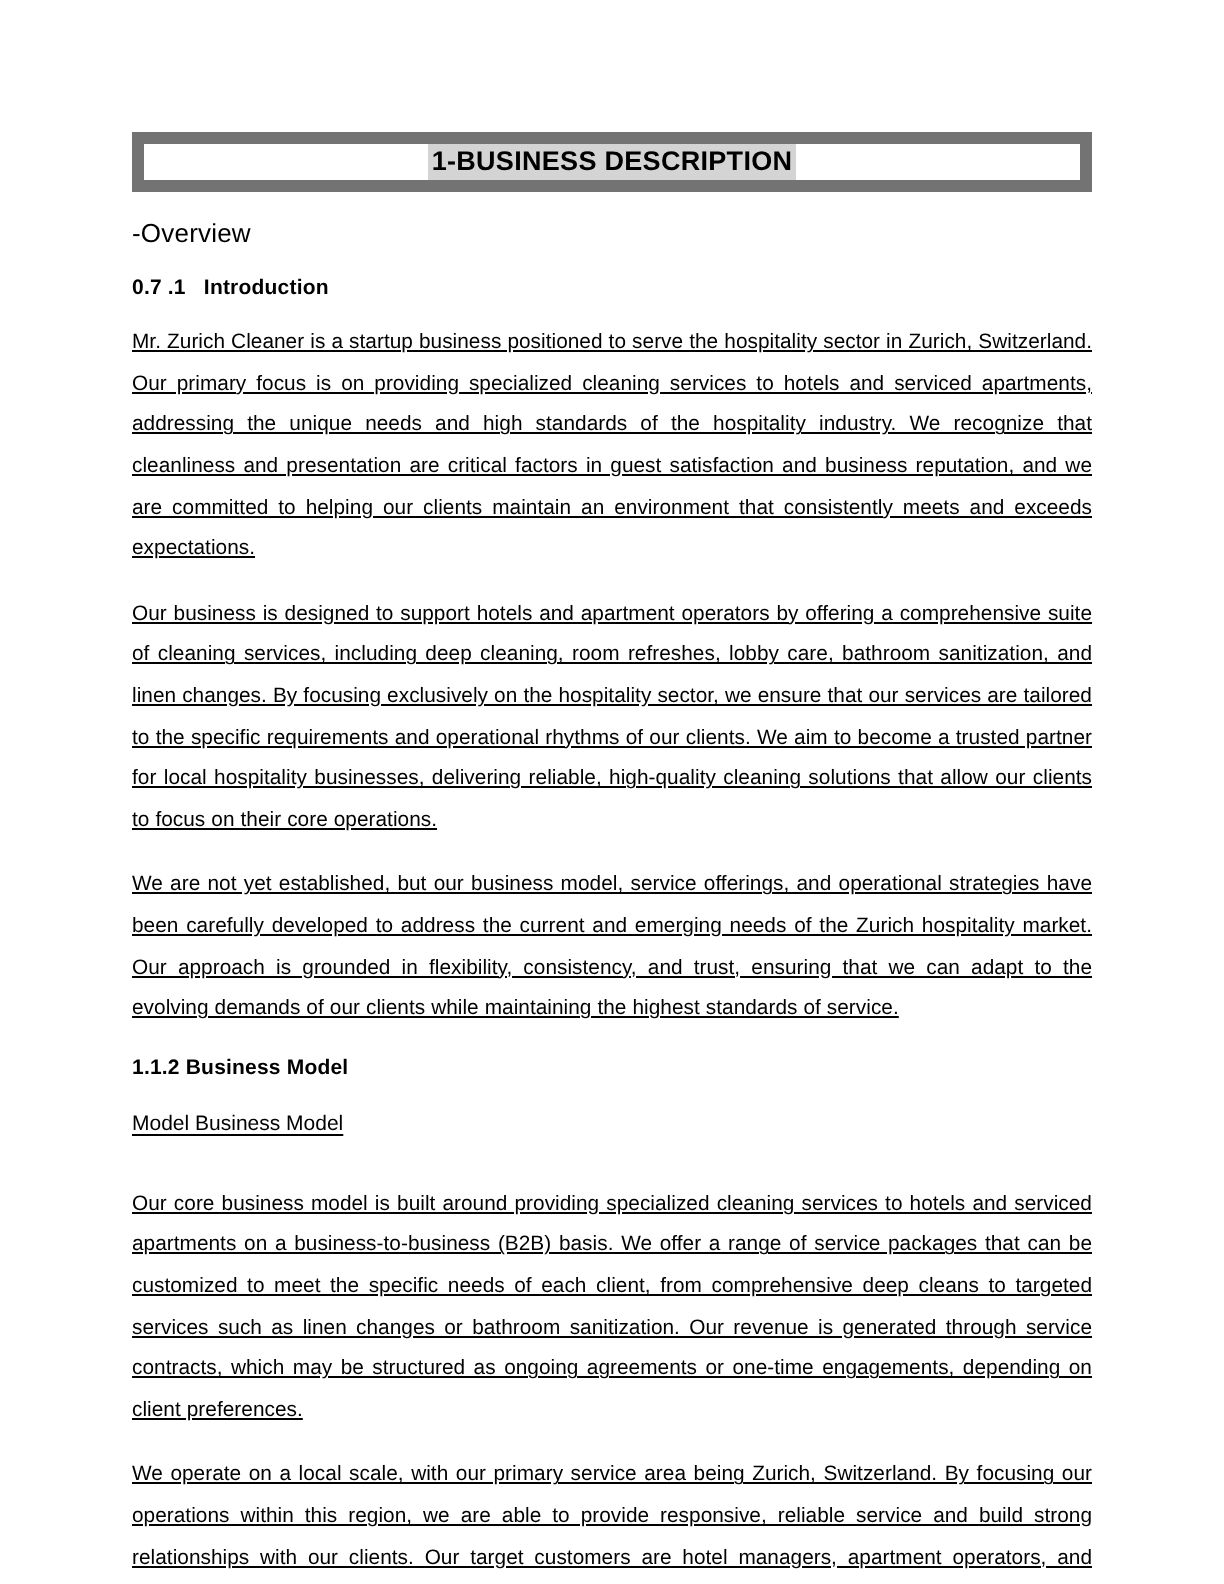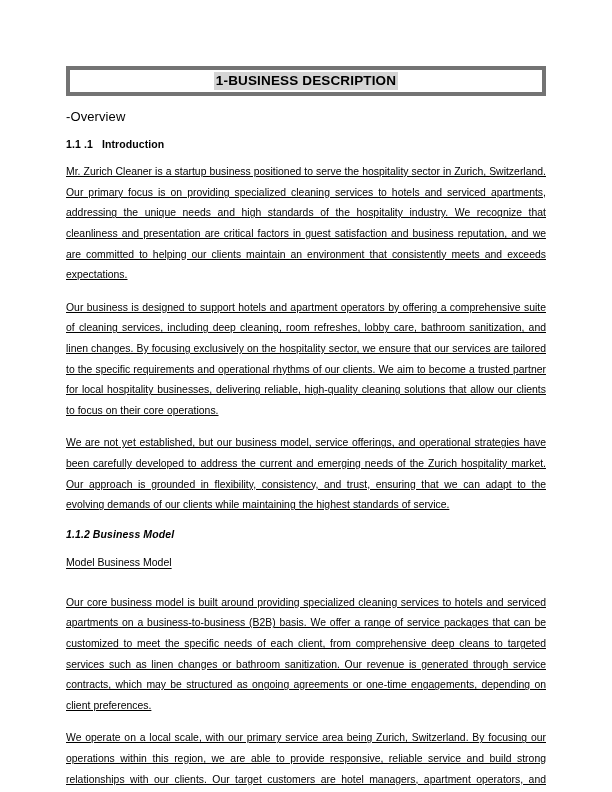--- a/index.html
+++ b/index.html
@@ -26,21 +26,21 @@
   }
   .content {
     position: absolute;
     left: 66px;
     top: 66px;
     width: 480px;
   }
 
   
   .title-box {
-    border: 4px solid #737373;
+    border: 6px solid #737373;
     box-sizing: border-box;
     width: 480px;
     height: 30px;
     display: flex;
     align-items: center;
     justify-content: center;
     margin-bottom: 13px;
   }
   .title-text {
     font-size: 13.5px;
@@ -66,21 +66,20 @@
     line-height: 1.2;
     letter-spacing: 0.1px;
     white-space: pre;
   }
   .h-sub2 {
     font-size: 10.5px;
     font-weight: bold;
     margin: 0 0 12px 0;
     line-height: 1.2;
     letter-spacing: 0.1px;
-    font-style: italic;
   }
   .h-underline {
     font-size: 10.5px;
     font-weight: normal;
     text-decoration: underline;
     text-underline-offset: 2px;
     margin: 0 0 12px 0;
     line-height: 1.2;
     display: inline-block;
   }
@@ -106,21 +105,21 @@
 
 <div class="page">
   <div class="content">
 
     <div class="title-box">
       <span class="title-text">1-BUSINESS DESCRIPTION</span>
     </div>
 
     <div class="h-overview">-Overview</div>
 
-    <div class="h-sub">1.1 .1   Introduction</div>
+    <div class="h-sub">0.7 .1   Introduction</div>
 
     <p class="body">Mr. Zurich Cleaner is a startup business positioned to serve the hospitality sector in Zurich, Switzerland. Our primary focus is on providing specialized cleaning services to hotels and serviced apartments, addressing the unique needs and high standards of the hospitality industry. We recognize that cleanliness and presentation are critical factors in guest satisfaction and business reputation, and we are committed to helping our clients maintain an environment that consistently meets and exceeds expectations.</p>
 
     <p class="body">Our business is designed to support hotels and apartment operators by offering a comprehensive suite of cleaning services, including deep cleaning, room refreshes, lobby care, bathroom sanitization, and linen changes. By focusing exclusively on the hospitality sector, we ensure that our services are tailored to the specific requirements and operational rhythms of our clients. We aim to become a trusted partner for local hospitality businesses, delivering reliable, high-quality cleaning solutions that allow our clients to focus on their core operations.</p>
 
     <p class="body">We are not yet established, but our business model, service offerings, and operational strategies have been carefully developed to address the current and emerging needs of the Zurich hospitality market. Our approach is grounded in flexibility, consistency, and trust, ensuring that we can adapt to the evolving demands of our clients while maintaining the highest standards of service.</p>
 
     <div class="h-sub2">1.1.2 Business Model</div>
 
     <div class="h-underline-wrap">

